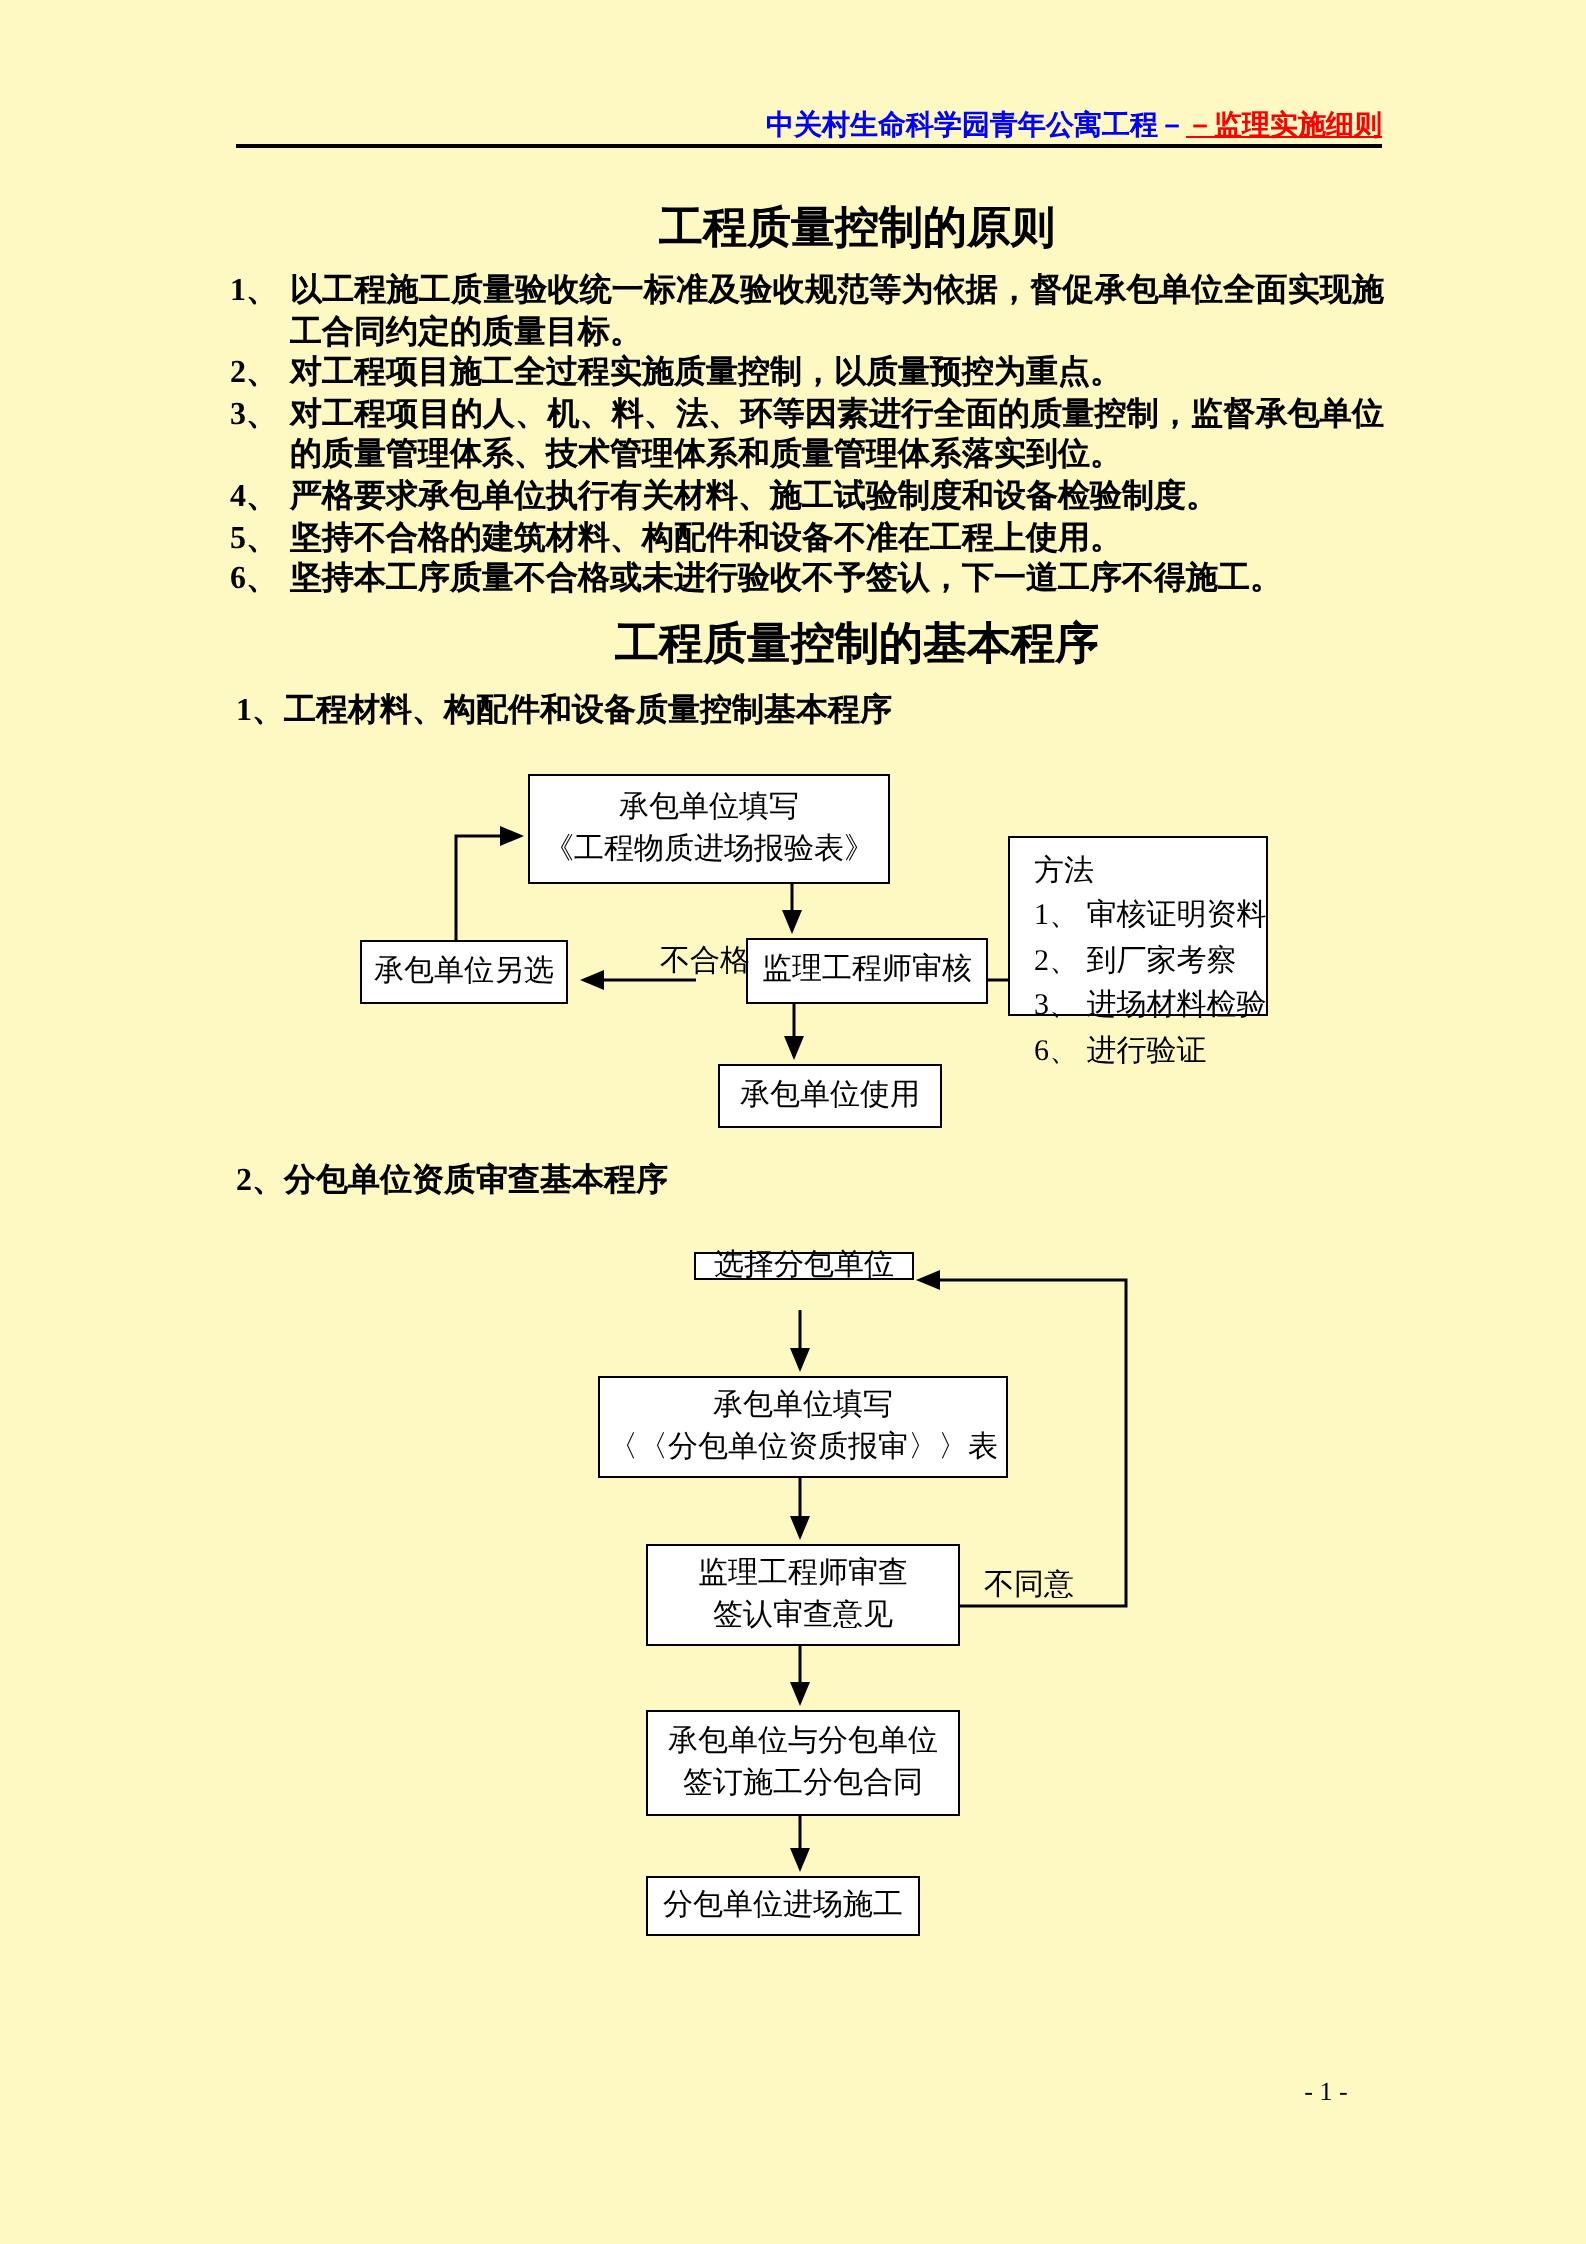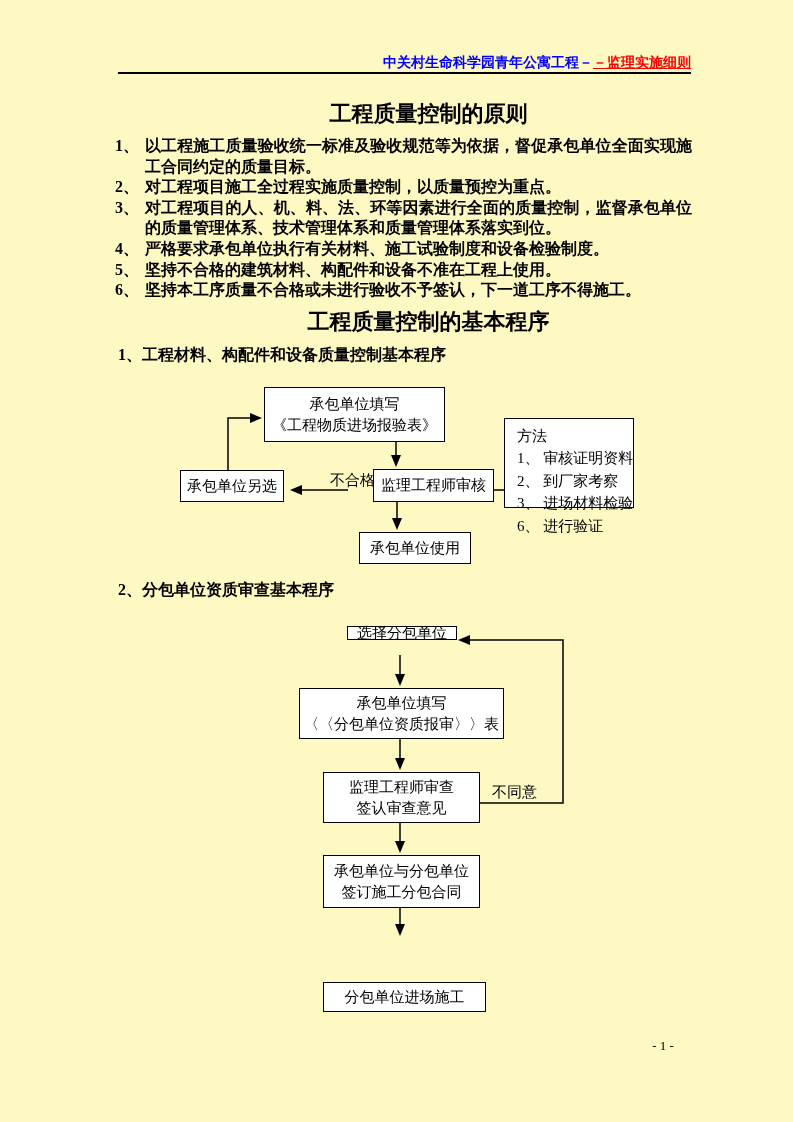--- a/index.html
+++ b/index.html
@@ -145,20 +145,20 @@
     <div class="bline">〈〈分包单位资质报审〉〉表</div>
   </div>
   <div class="fbox" style="left:323px;top:772px;width:157px;height:51px;">
     <div class="bline">监理工程师审查</div>
     <div class="bline">签认审查意见</div>
   </div>
   <div class="fbox" style="left:323px;top:855px;width:157px;height:53px;">
     <div class="bline">承包单位与分包单位</div>
     <div class="bline">签订施工分包合同</div>
   </div>
-  <div class="fbox" style="left:323px;top:982px;width:163px;height:30px;">
+  <div class="fbox" style="left:323px;top:938px;width:137px;height:30px;">
     <div class="bline">分包单位进场施工</div>
   </div>
   <div class="flabel" style="left:492px;top:783px;">不同意</div>
 
   <div class="pagenum">- 1 -</div>
 
 </div>
 
 </body></html>

